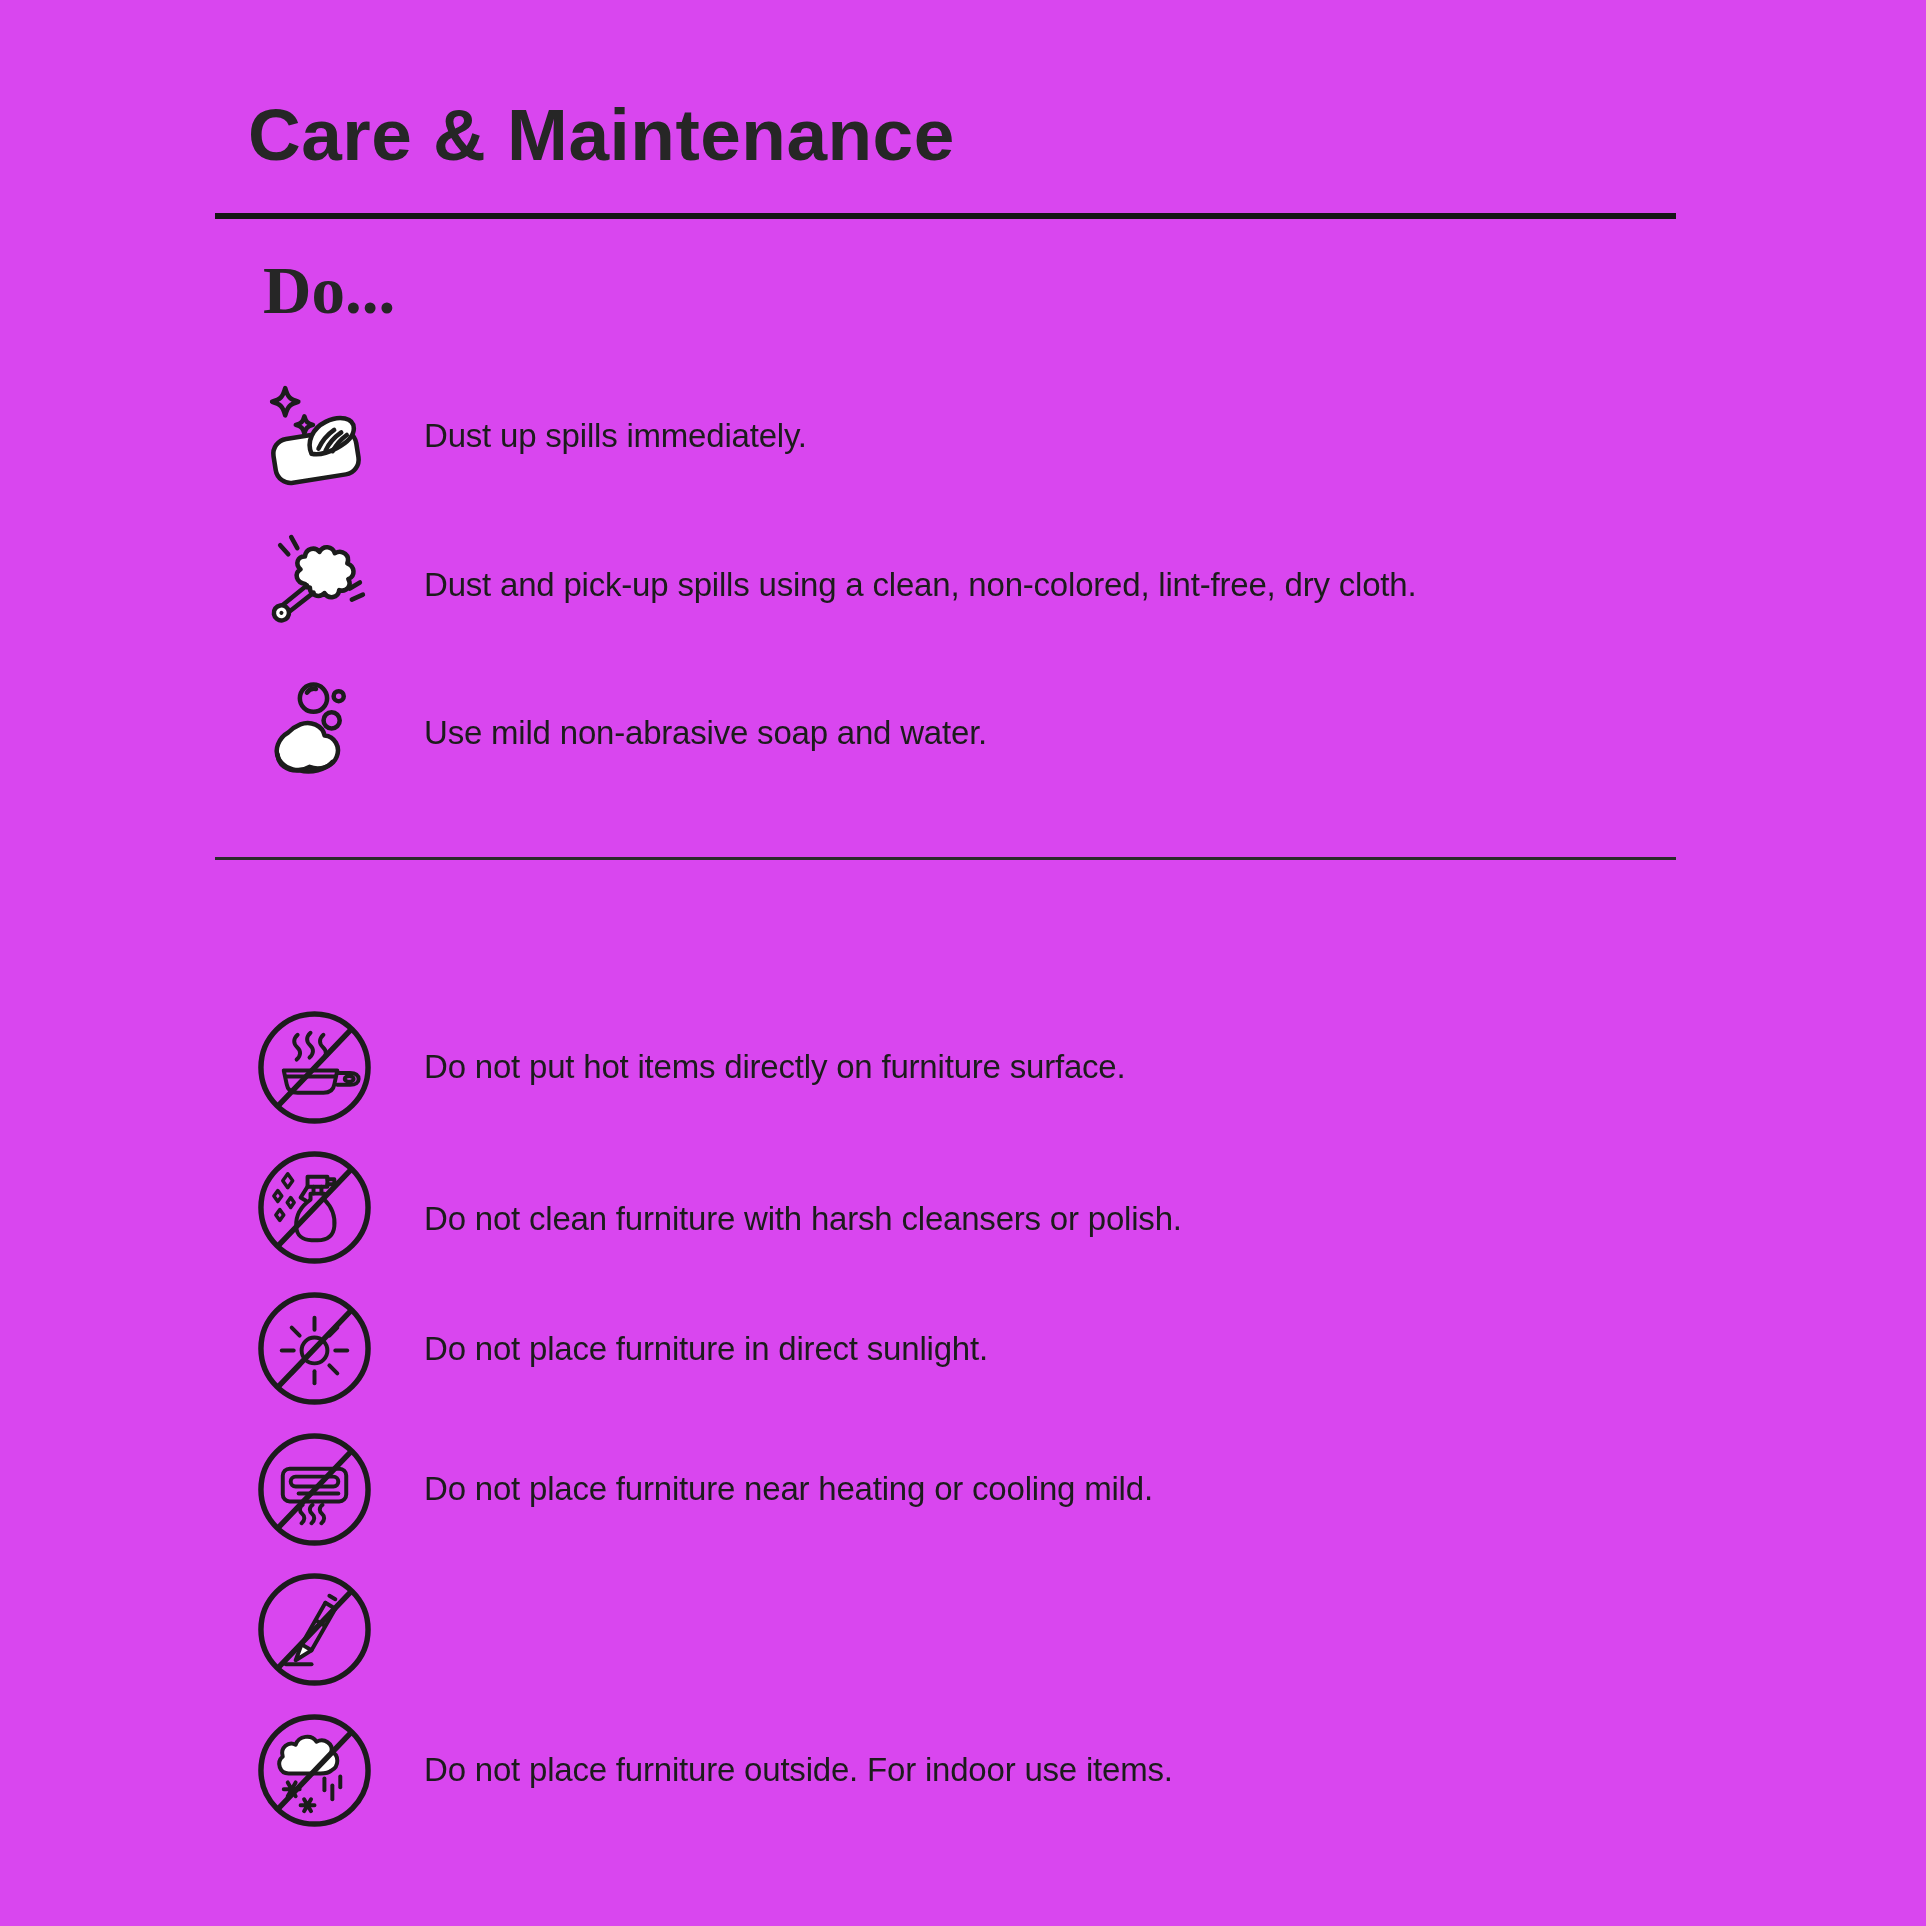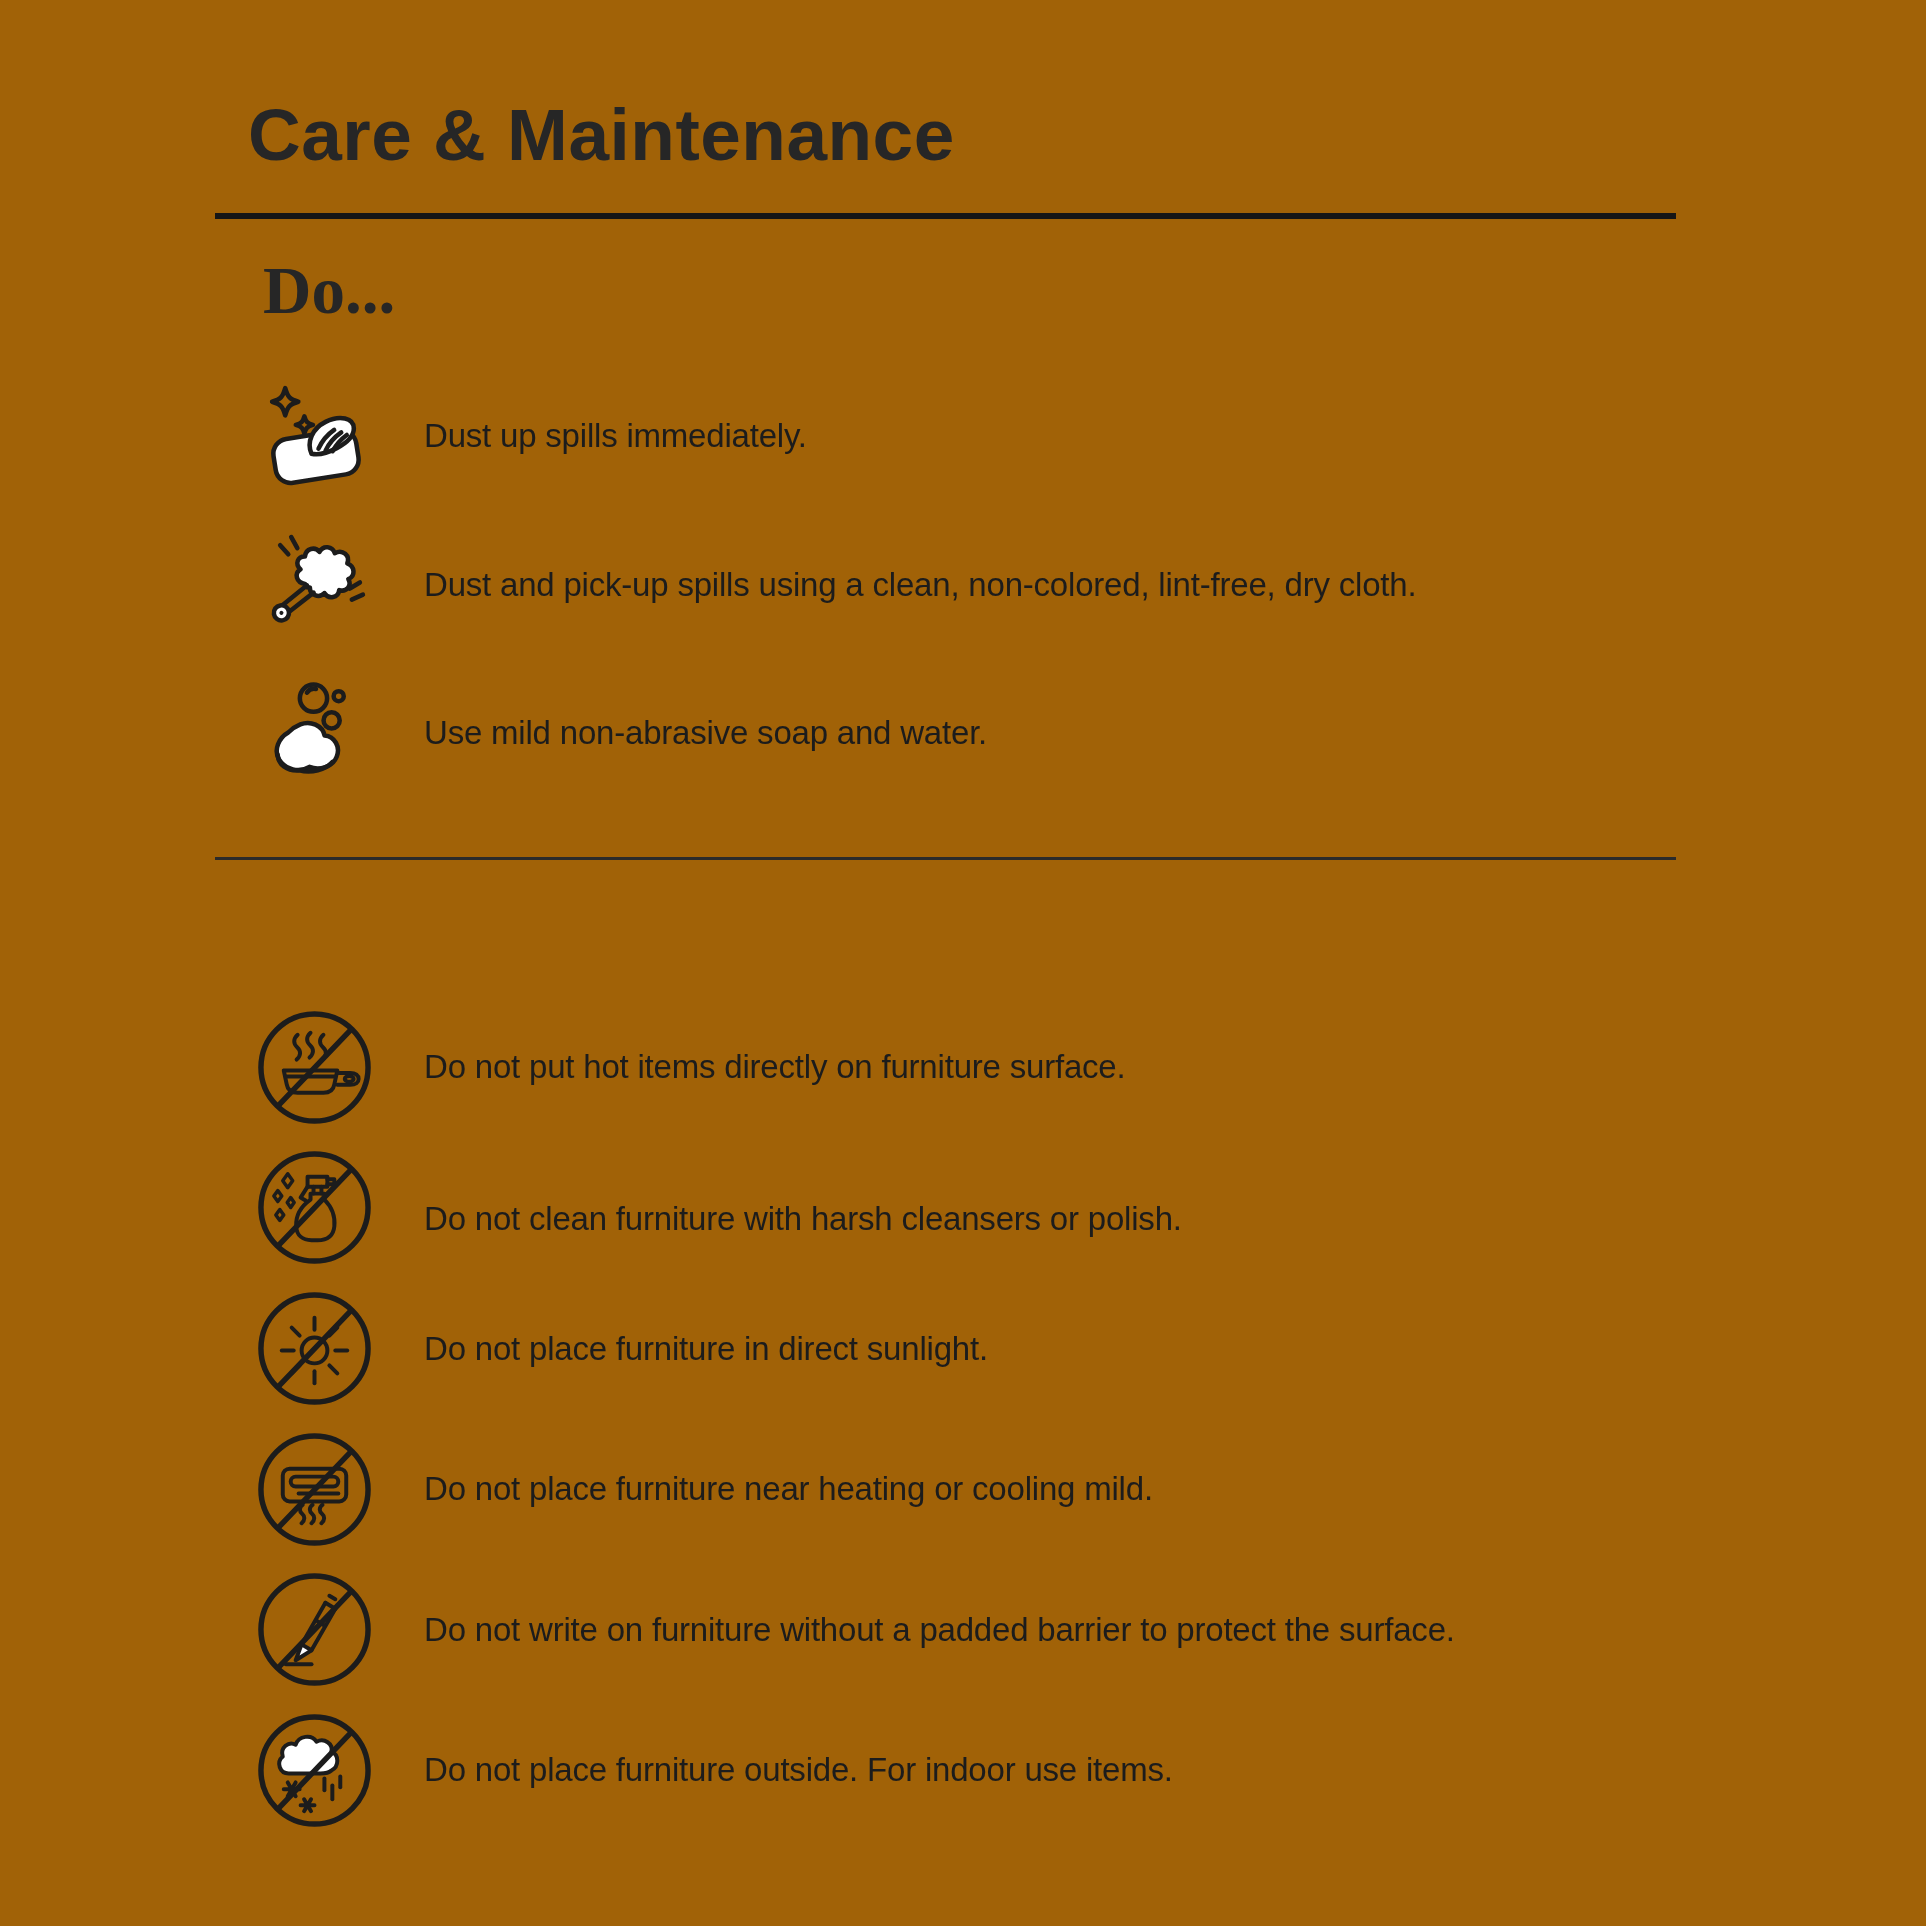--- a/index.html
+++ b/index.html
@@ -1,17 +1,17 @@
 <!DOCTYPE html>
 <html><head>
 <meta charset="utf-8">
 <style>
   html,body{margin:0;padding:0;background:#fff;}
   .page{
-    position:relative;width:1927px;height:1927px;background:#a16207;overflow:hidden;
+    position:relative;width:1927px;height:1927px;background:#d946ef;overflow:hidden;
     font-family:"Liberation Sans","DejaVu Sans",sans-serif;color:#1c1c1c;
   }
   .page-title{
     position:absolute;left:248px;top:98px;margin:0;
     font-size:73px;line-height:1;font-weight:700;color:#262626;letter-spacing:0.5px;
     white-space:nowrap;
   }
   .rule{position:absolute;left:215px;width:1461px;background:#161616;}
   .rule-thick{top:213px;height:6px;}
   .rule-thin{top:857px;height:3px;background:#2b2b2b;}
@@ -182,21 +182,20 @@
           <path d="M71 33 L81 39"></path>
           <path d="M75 26 L81 29.5"></path>
           <path d="M62 51 L70 56"></path>
           <path d="M47 75 L57 81 L41 91 Z" fill="#fff"></path>
           <path d="M31 95 L57 95"></path>
         </g>
         <path d="M96.5 22 L23.5 98.5" stroke-width="5.5"></path>
       </g>
     </svg>
   </div>
-  <p class="item-text" style="top:1611px">Do not write on furniture without a padded barrier to protect the surface.</p>
 
   <div class="icon dont-icon" style="top:1711px">
     <svg viewBox="0 0 120 120" xmlns="http://www.w3.org/2000/svg">
       <g fill="none" stroke="#1c1c1c" stroke-linecap="round" stroke-linejoin="round">
         <circle cx="60" cy="60" r="54" stroke-width="5.5"></circle>
         <g stroke-width="4">
           <path d="M34 63 C25 63 21 52 28 46 C25 37 34 30 41 34 C44 25 57 23 62 31 C70 27 79 33 77 41 C85 44 85 56 77 60 C74 63 70 63 66 63 Z" fill="#fff"></path>
           <path d="M29 79 L45 79 M33 72 L41 86 M33 86 L41 72"></path>
           <path d="M46 95 L60 95 M49.5 89 L56.5 101 M49.5 101 L56.5 89"></path>
           <path d="M70 68 L70 80"></path>

